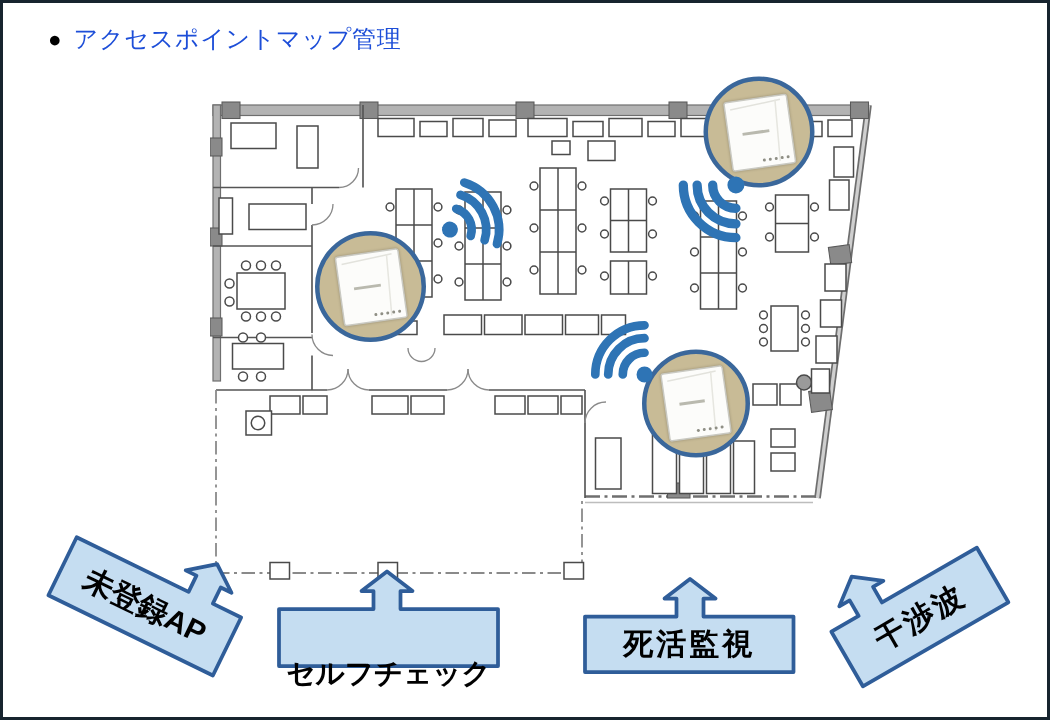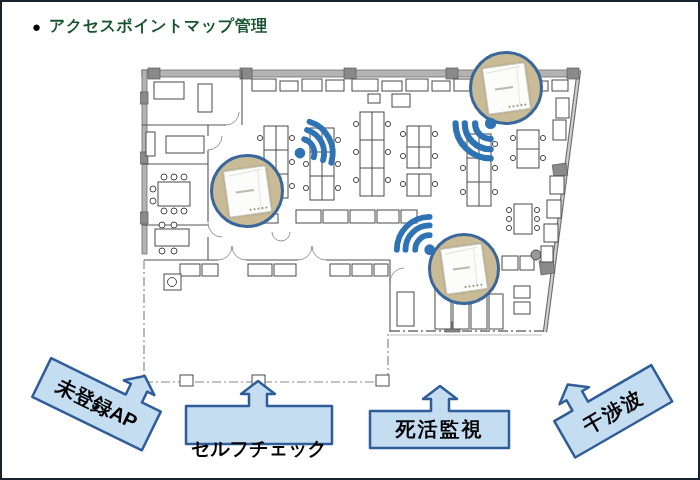--- a/index.html
+++ b/index.html
@@ -2,21 +2,21 @@
 <html><head>
 <meta charset="utf-8">
 <style>
   html,body{margin:0;padding:0;background:#fff;}
   .frame{position:relative;width:700px;height:480px;background:#ffffff;
          border:2px solid #17242f;box-sizing:border-box;overflow:hidden;
          font-family:"Liberation Sans","DejaVu Sans",sans-serif;}
   
   .hdr{position:absolute;left:30px;top:14px;display:flex;align-items:center;gap:8px;}
   .hdr .bullet{font-size:15px;line-height:1;color:#000;}
-  .hdr .ttl{font-size:16px;font-weight:bold;color:#14532d;letter-spacing:.5px;}
+  .hdr .ttl{font-size:16px;font-weight:normal;color:#1d4ed8;letter-spacing:.5px;}
   
   .plan{position:absolute;left:138px;top:62px;width:445px;height:325px;}
   
   .ap{position:absolute;border-radius:50%;background:#c8bb96;border:3px solid #3a679b;
       box-sizing:border-box;display:flex;align-items:center;justify-content:center;}
   .device{position:relative;width:60%;height:66%;background:#fcfcfa;border:1px solid #c9c9c2;
           border-radius:2px;transform:rotate(-8deg);box-shadow:0 0 2px rgba(0,0,0,.25);}
   .device .fold1{position:absolute;left:8%;top:6%;width:84%;height:1px;background:#e2e2dc;transform:rotate(-4deg);}
   .device .fold2{position:absolute;right:18%;top:4%;width:1px;height:92%;background:#e6e6e0;transform:rotate(3deg);}
   .device .lbl{position:absolute;left:22%;top:46%;width:44%;height:2px;background:#b9b9ae;}
@@ -322,21 +322,21 @@
     <div class="co-label" style="top:25px;height:43px;font-size:20px;">未登録AP</div>
   </div>
 
   <div class="co" style="left:184px;top:379px;width:146px;height:63px;">
     <svg width="146" height="63" viewBox="0 0 146 63">
       <polygon points="0,25 63,25 63,13 55,13 72,0 89,13 81,13 81,25 146,25 146,63 0,63" fill="#c5ddf1" stroke="#2f5d99" stroke-width="2.5" stroke-linejoin="round"></polygon>
     </svg>
     <div class="co-label" style="top:25px;height:38px;font-size:19px;margin-top:24px;">セルフチェック</div>
   </div>
 
-  <div class="co" style="left:368px;top:384px;width:139px;height:62px;">
+  <div class="co" style="left:388px;top:384px;width:139px;height:62px;">
     <svg width="139" height="62" viewBox="0 0 139 62">
       <polygon points="0,25 61,25 61,13 53,13 70,0 87,13 79,13 79,25 139,25 139,62 0,62" fill="#c5ddf1" stroke="#2f5d99" stroke-width="2.5" stroke-linejoin="round"></polygon>
     </svg>
     <div class="co-label" style="top:25px;height:37px;font-size:20px;letter-spacing:2px;">死活監視</div>
   </div>
 
   <div class="co" style="left:549px;top:365px;width:112px;height:67px;transform:rotate(-30deg);">
     <svg width="112" height="67" viewBox="0 0 112 67">
       <polygon points="0,25 21,25 21,13 13,13 30,0 47,13 39,13 39,25 112,25 112,67 0,67" fill="#c5ddf1" stroke="#2f5d99" stroke-width="2.5" stroke-linejoin="round"></polygon>
     </svg>

